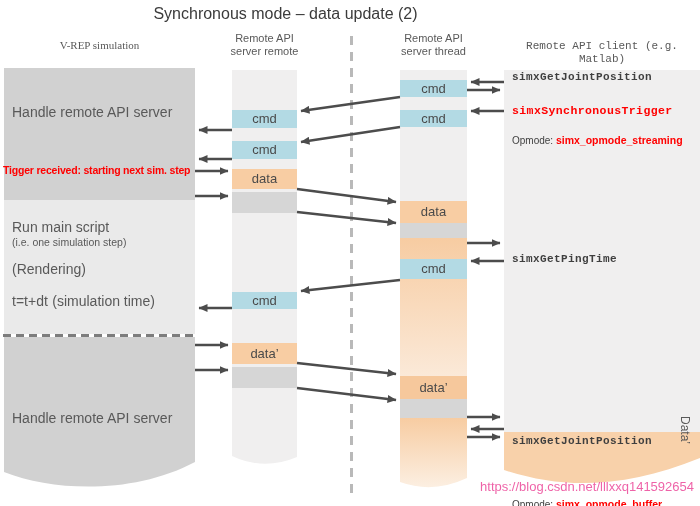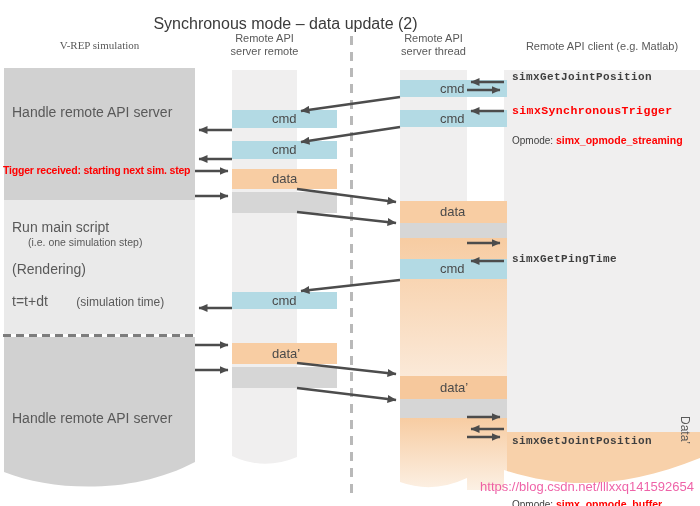--- a/index.html
+++ b/index.html
@@ -1,34 +1,34 @@
 <!DOCTYPE html>
 <html style="--cmd-blue: #b3dae4; --data-orange: #f8cda3; --block-gray: #d6d6d6; --col-bg: #f0efef; --box-dark: #d1d1d1; --box-light: #eaeaea; --panel-orange: #f8d1aa; --alert-red: #ff0000; --text-main: #595959; --arrow-gray: #4c4c4c;"><head>
 <meta charset="utf-8">
 <style>
   html,body{margin:0;padding:0;background:#fff;font-family:"Liberation Sans",sans-serif;}
   #stage{position:relative;width:700px;height:506px;background:#fff;overflow:hidden;}
 
   .abs{position:absolute;}
   .box{position:absolute;z-index:1;}
-  .seg{position:absolute;z-index:2;color:#4a4a4a;font-size:13px;padding-left:40px;}
+  .seg{position:absolute;z-index:2;text-align:center;color:#4a4a4a;font-size:13px;}
   .seg-blue{background:var(--cmd-blue,#b3dae4);}
   .seg-orange{background:var(--data-orange,#f8cda3);}
   .seg-gray{background:var(--block-gray,#d6d6d6);}
 
   .txt{position:absolute;z-index:4;color:var(--text-main,#595959);}
   .hdr{font-size:11px;text-align:center;line-height:13px;}
   .big{font-size:14px;}
   .small{font-size:10.5px;}
   .mono{font-family:"Liberation Mono","DejaVu Sans Mono",monospace;font-weight:bold;color:#3f3f3f;font-size:11px;letter-spacing:0.4px;white-space:nowrap;}
   .red{color:var(--alert-red,#ff0000);}
   .opline{font-size:10px;color:#3f3f3f;white-space:nowrap;margin-top:48px;}
   .opline .val{font-weight:bold;color:var(--alert-red,#ff0000);font-size:10.5px;}
 
-  #title{top:15px;left:0;width:571px;text-align:center;font-size:16px;color:#3b3b3b;}
+  #title{top:5px;left:0;width:571px;text-align:center;font-size:16px;color:#3b3b3b;}
   svg.overlay{position:absolute;left:0;top:0;z-index:3;pointer-events:none;}
   #watermark{z-index:7;right:6px;top:479px;font-size:13px;color:#ec4899;opacity:.85;white-space:nowrap;}
   #data-vert{z-index:4;left:678px;top:416px;writing-mode:vertical-rl;font-size:12px;color:#595959;}
 </style>
 </head>
 <body>
 
 <div id="stage">
 
   <div class="box" style="left:4px;top:68px;width:191px;height:132px;background:var(--box-dark,#d1d1d1);"></div>
@@ -111,30 +111,30 @@
 
   <div class="txt hdr" style="left:4px;top:39px;width:191px;font-family:Liberation Serif, serif;">V-REP simulation</div>
   <div class="txt hdr" style="left:212px;top:32px;width:105px;">
     <div>Remote API</div>
     <div>server remote</div>
   </div>
   <div class="txt hdr" style="left:381px;top:32px;width:105px;">
     <div>Remote API</div>
     <div>server thread</div>
   </div>
-  <div class="txt hdr" style="left:504px;top:40px;width:196px;">Remote API client (e.g. Matlab)</div>
+  <div class="txt hdr" style="left:504px;top:40px;width:196px;font-family:Liberation Mono, monospace;">Remote API client (e.g. Matlab)</div>
 
   <div class="txt big" style="left:12px;top:104px;">Handle remote API server</div>
   <div class="txt red" style="left:3px;top:152px;width:192px;font-size:10.5px;font-weight:bold;white-space:nowrap;letter-spacing:-0.2px;margin-top:12px;">Tigger received: starting next sim. step</div>
   <div class="txt big" style="left:12px;top:219px;">Run main script</div>
-  <div class="txt small" style="left:28px;top:236px;">(i.e. one simulation step)</div>
+  <div class="txt small" style="left:12px;top:236px;">(i.e. one simulation step)</div>
   <div class="txt big" style="left:12px;top:261px;">(Rendering)</div>
   <div class="txt" style="left:12px;top:292px;white-space:nowrap;">
     <span class="big">t=t+dt</span>
-    <span style="font-size:12px;margin-left:24px;">(simulation time)</span>
+    <span style="font-size:14px;">(simulation time)</span>
   </div>
   <div class="txt big" style="left:12px;top:410px;">Handle remote API server</div>
 
   <div class="txt mono" style="left:512px;top:71px;">simxGetJointPosition</div>
   <div class="txt opline" style="left:512px;top:86px;">
     <span>Opmode:</span>
     <span class="val">simx_opmode_streaming</span>
   </div>
   <div class="txt mono red" style="left:512px;top:104px;font-size:11.5px;color:var(--alert-red,#ff0000);">simxSynchronousTrigger</div>
   <div class="txt mono" style="left:512px;top:253px;">simxGetPingTime</div>

